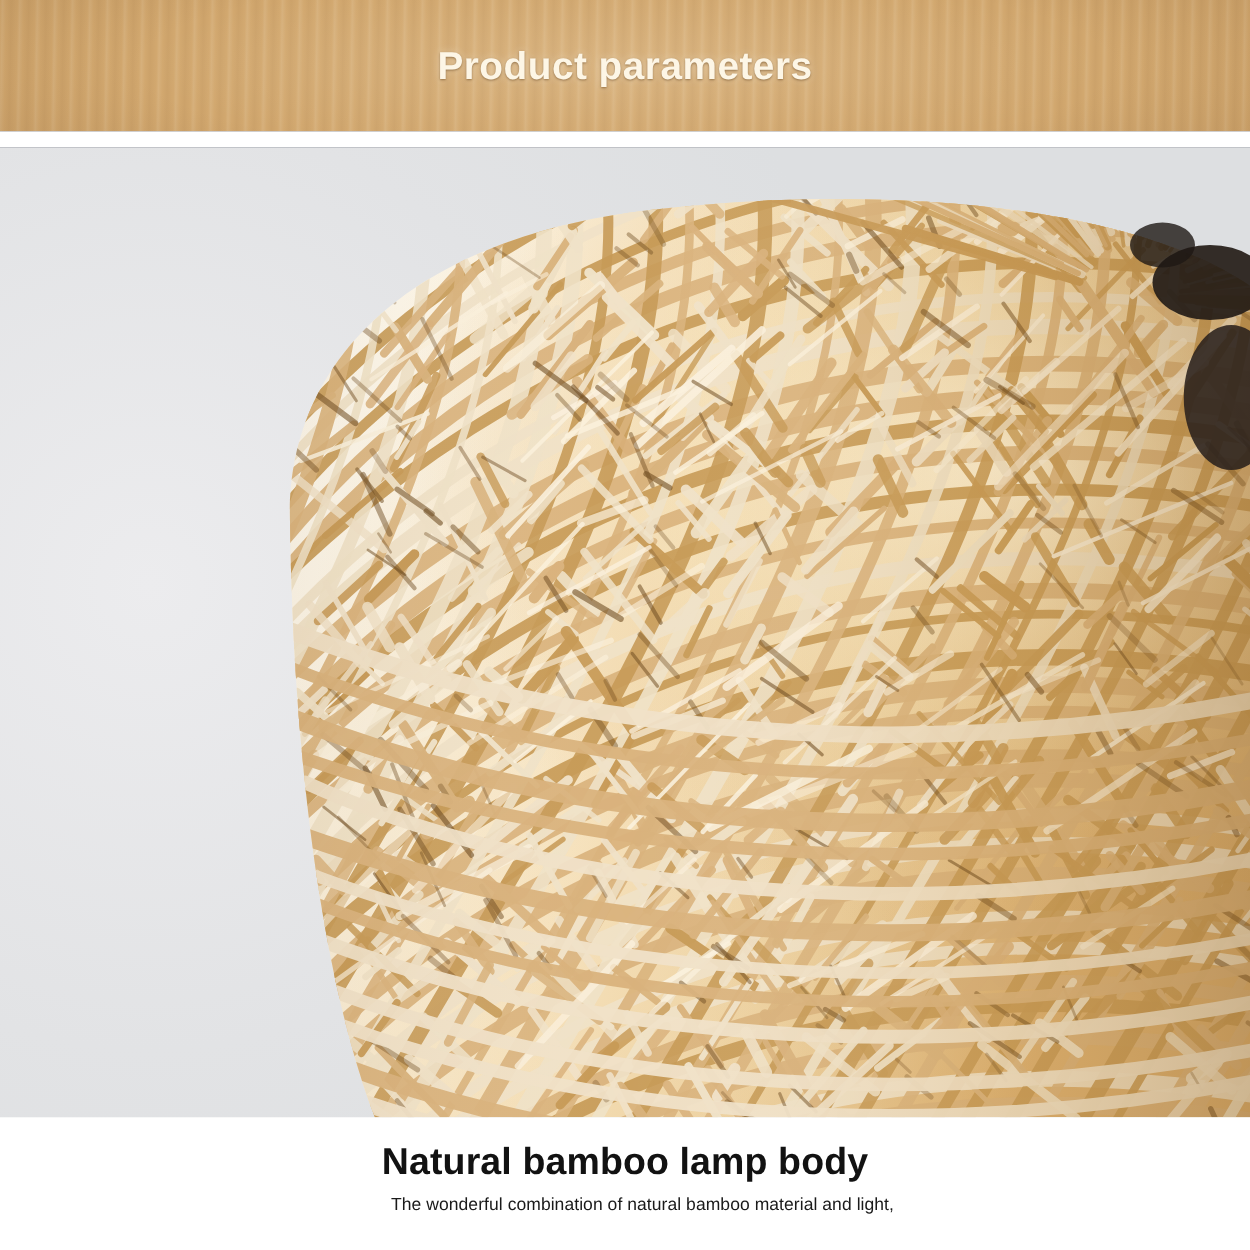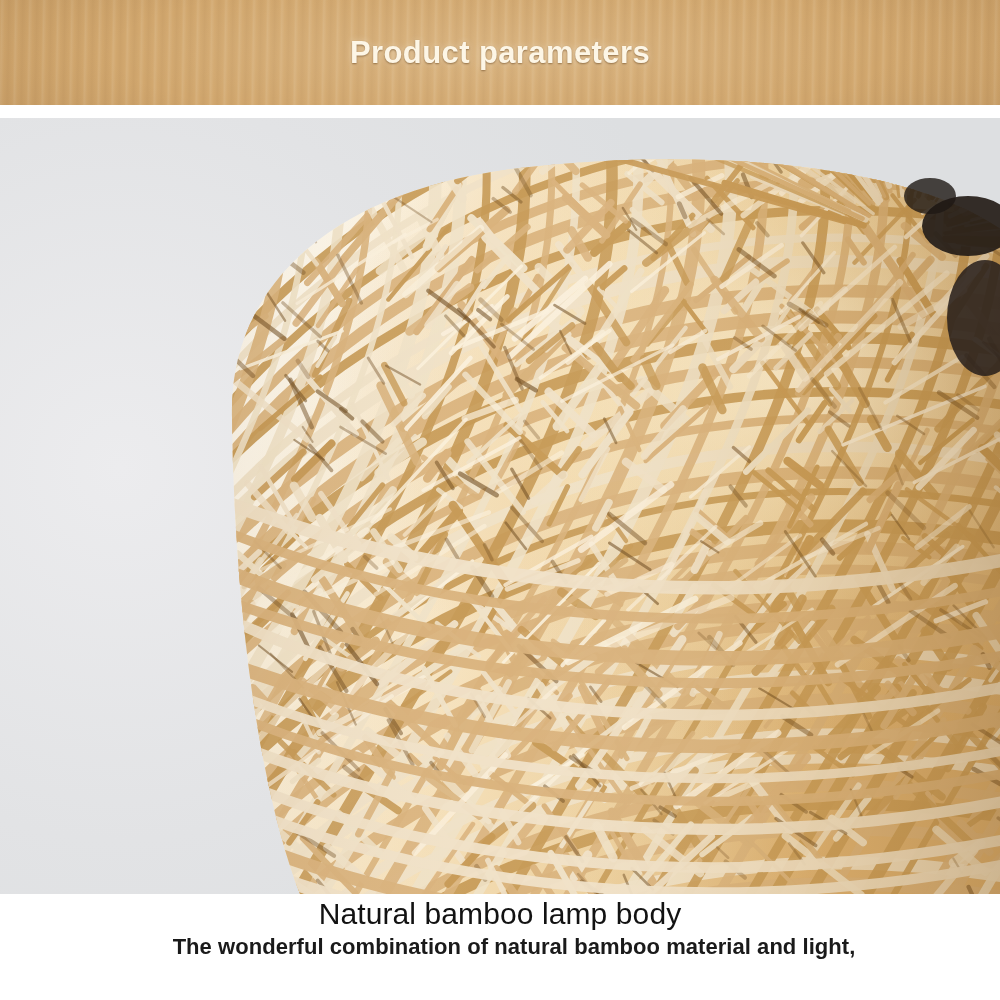--- a/index.html
+++ b/index.html
@@ -77,25 +77,25 @@
       radial-gradient(ellipse 60% 80% at 12% 45%, #ececee 0%, #e2e3e5 60%, #dddfe1 100%);
   }
   #photo svg { position:absolute; left:0; top:0; }
 
   
   #caption {
     position:absolute; left:0; top:894px; width:1000px; height:106px;
     background:#ffffff; text-align:center;
   }
   #caption-title {
-    font-size:30px; font-weight:normal; color:#121212;
-    line-height:36px; padding-top:2px; letter-spacing:0.1px;
+    font-size:30px; font-weight:bold; color:#121212;
+    line-height:36px; padding-top:18px; letter-spacing:0.1px;
   }
   .caption-line {
-    font-size:22px; font-weight:bold; color:#1a1a1a;
+    font-size:14px; font-weight:normal; color:#1a1a1a;
     line-height:30px; letter-spacing:0.05px;padding-left:28px;
   }
 </style>
 </head>
 <body>
 
 <div id="page">
 
   <div id="banner">
     <div class="grain-soft"></div>

